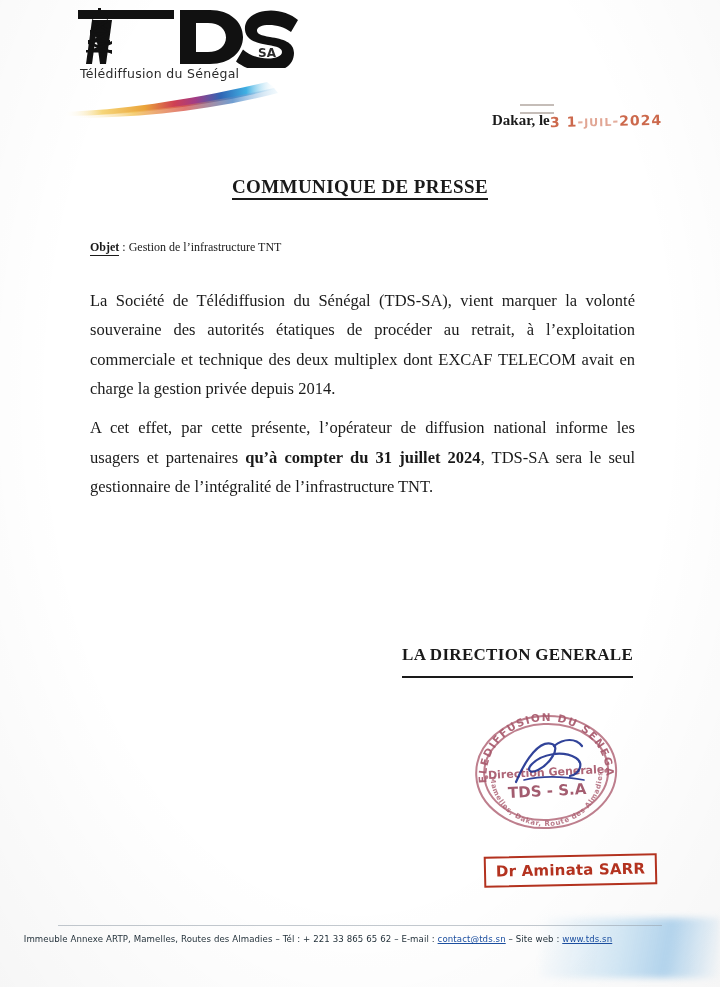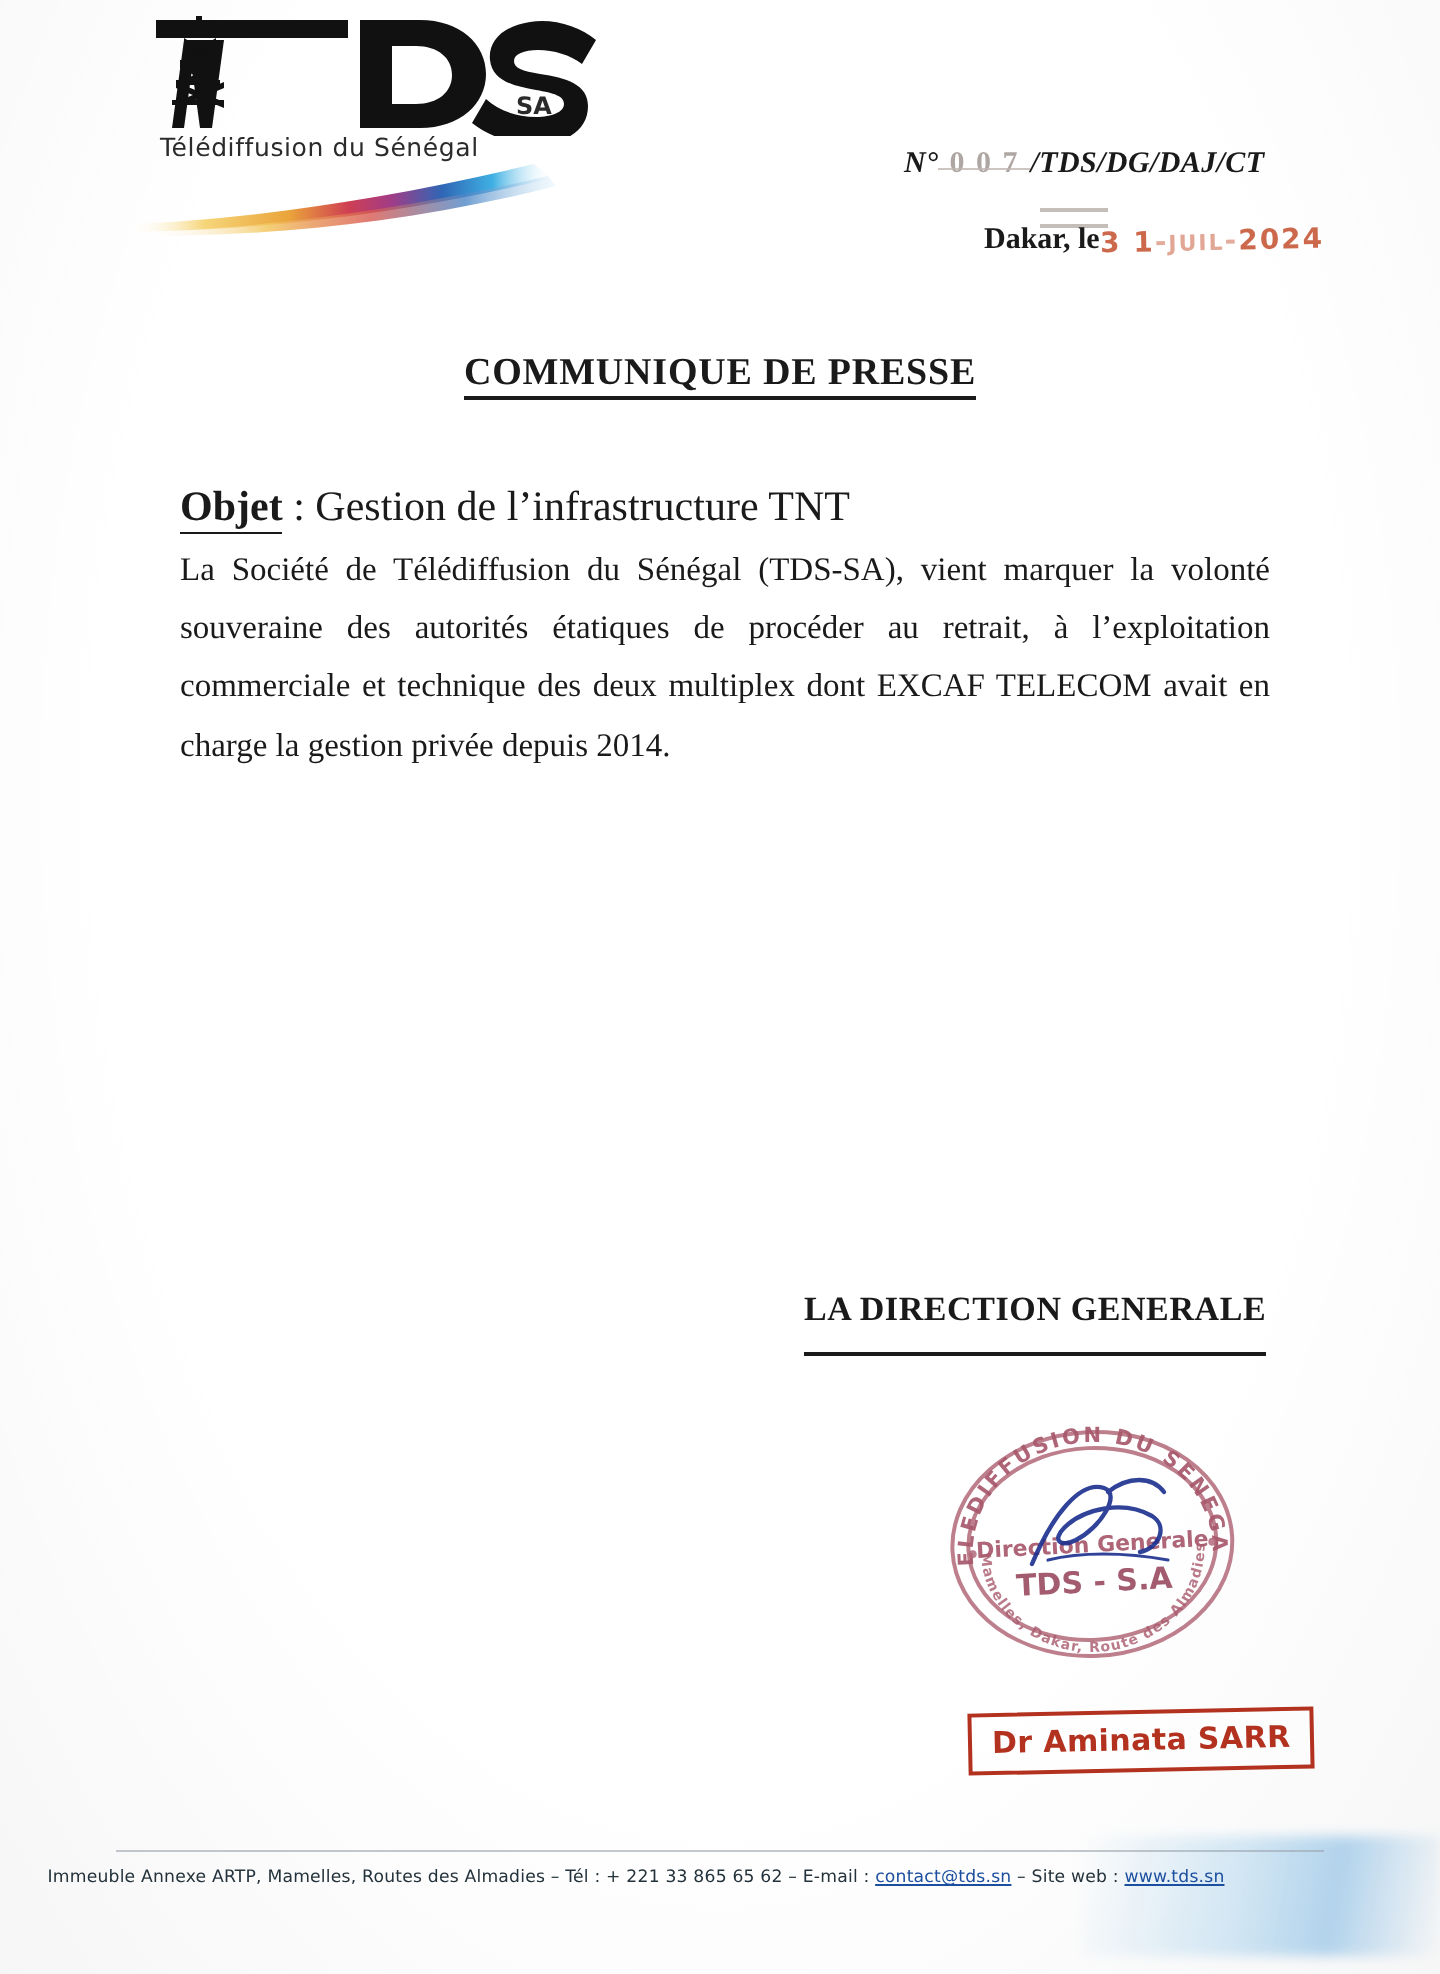--- a/index.html
+++ b/index.html
@@ -143,21 +143,22 @@
   }
 
   
   .body-wrap {
     position: absolute;
     left: 90px;
     top: 238px;
     width: 545px;
   }
   .subject {
-    font-size: 21px;
+    font-size: 12px;
+    margin-bottom: 30px;
     line-height: 1.5;
   }
   .subject b {
     border-bottom: 1.5px solid #1a1a1a;
     padding-bottom: 0.5px;
   }
   p.para {
     font-size: 16.5px;
     line-height: 1.78;
     text-align: justify;
@@ -301,43 +302,43 @@
           <stop offset="55%" stop-color="#d9584f" stop-opacity="0.8"></stop>
           <stop offset="78%" stop-color="#4d86c6" stop-opacity="0.8"></stop>
           <stop offset="100%" stop-color="#bfe3f5" stop-opacity="0.2"></stop>
         </linearGradient>
       </defs>
       <path d="M2 36 C 60 34, 130 24, 205 6 L 214 13 C 140 31, 70 39, 4 40 Z" fill="url(#swg)"></path>
       <path d="M10 40 C 70 38, 140 29, 212 12 L 216 17 C 146 35, 74 42, 12 42 Z" fill="url(#swg2)"></path>
     </svg>
   </div>
 
-  <div class="ref-line">
-    <span>N°</span><span class="ref-num">0 0 7</span><span>/TDS/DG/DAJ/CT</span>
-  </div>
 
   <div class="date-bar"></div>
   <div class="date-line">
     <span>Dakar, le</span><span class="date-stamp"><span>3 1</span><span class="dash">-</span><span class="mon">JUIL</span><span class="dash">-</span><span>2024</span></span>
   </div>
 
   <div class="doc-title">
     <span>COMMUNIQUE DE PRESSE</span>
   </div>
 
   <div class="body-wrap">
 
     <div class="subject">
       <b>Objet</b><span> : </span><span>Gestion de l’infrastructure TNT</span>
     </div>
 
     <p class="para">
       <span>La Société de Télédiffusion du Sénégal (TDS-SA), vient marquer la volonté souveraine des autorités étatiques de procéder au retrait, à l’exploitation commerciale et technique des deux multiplex dont EXCAF TELECOM avait en charge la gestion privée depuis 2014.</span>
     </p>
 
+    <p class="para">
+      <span>A cet effet, par cette présente, l’opérateur de diffusion national informe les usagers et partenaires </span><b>qu’à compter du 31 juillet 2024</b><span>, TDS-SA sera le seul gestionnaire de l’intégralité de l’infrastructure TNT.</span>
+    </p>
 
   </div>
 
   <div class="sign-heading">
     <span>LA DIRECTION GENERALE</span>
   </div>
 
   <div class="round-stamp">
     <svg class="stamp-svg" viewBox="0 0 152 122">
       <defs>

